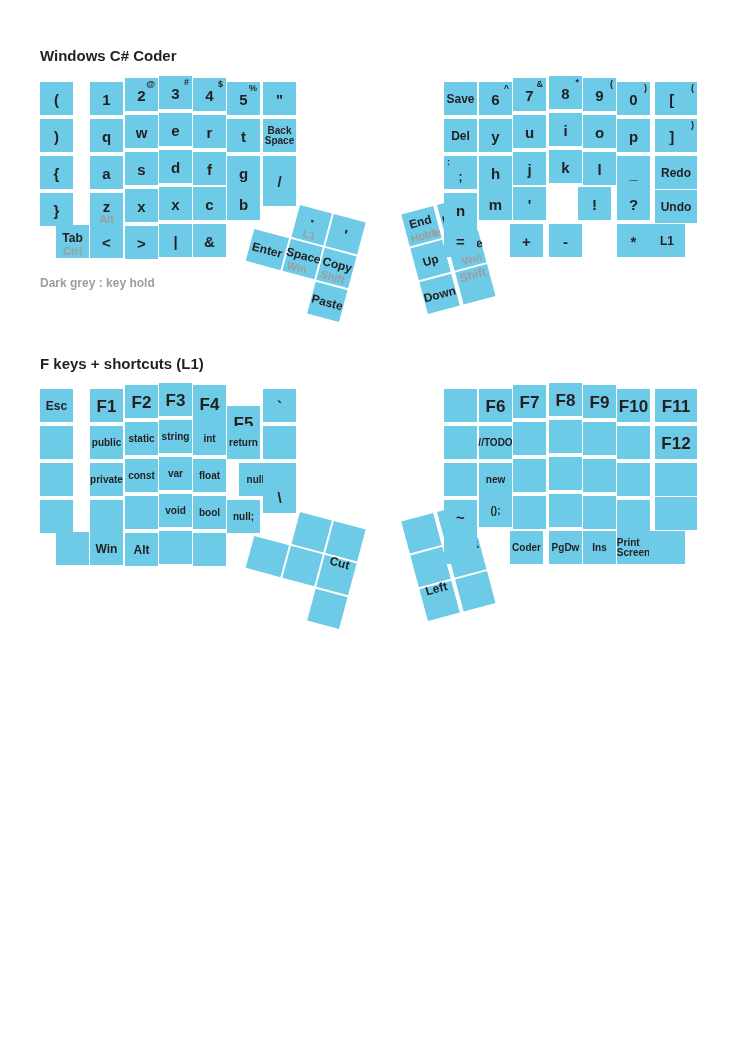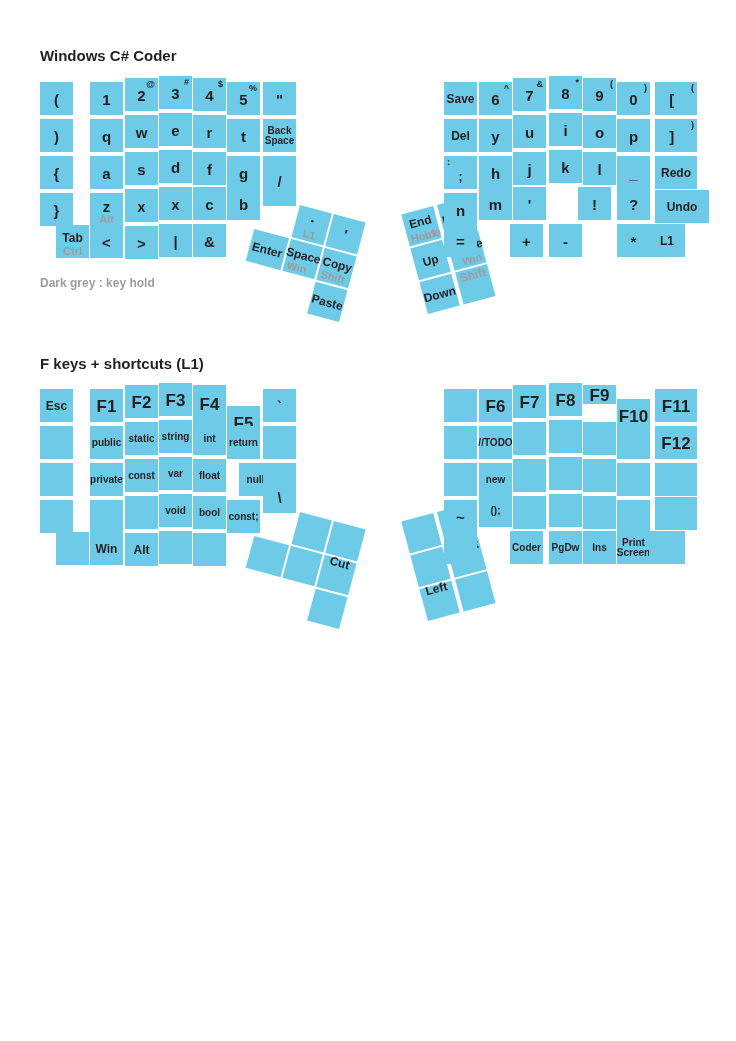--- a/index.html
+++ b/index.html
@@ -331,21 +331,21 @@
     <span class="lbl c" style="left:40%;">[</span>
     <span class="lbl tr">(</span>
   </div>
 <div class="key" style="left:655px;top:119px;width:42px;height:33px;">
     <span class="lbl c" style="left:40%;">]</span>
     <span class="lbl tr">)</span>
   </div>
 <div class="key" style="left:655px;top:156px;width:42px;height:33px;">
     <span class="lbl c sm">Redo</span>
   </div>
-<div class="key" style="left:655px;top:190px;width:54px;height:33px;">
+<div class="key" style="left:655px;top:190px;width:42px;height:33px;">
     <span class="lbl c sm">Undo</span>
   </div>
 <div class="key" style="left:649px;top:224px;width:36px;height:33px;">
     <span class="lbl c sm">L1</span>
   </div>
 
 <div class="note" style="left:40px;top:276px;">Dark grey : key hold</div>
 
 <div class="layer-title" style="left:40px;top:355px;">F keys + shortcuts (L1)</div>
 
@@ -432,21 +432,21 @@
 <div class="key" style="left:227px;top:406px;width:33px;height:33px;">
     <span class="lbl c big">F5</span>
   </div>
 <div class="key" style="left:227px;top:426px;width:33px;height:33px;">
     <span class="lbl c xs">return</span>
   </div>
 <div class="key" style="left:227px;top:463px;width:33px;height:33px;margin-left:12px;">
     <span class="lbl c xs">null</span>
   </div>
 <div class="key" style="left:227px;top:500px;width:33px;height:33px;">
-    <span class="lbl c xs">const;</span>
+    <span class="lbl c xs">null;</span>
   </div>
 
 <div class="key" style="left:263px;top:389px;width:33px;height:33px;">
     <span class="lbl c">`</span>
   </div>
 <div class="key" style="left:263px;top:426px;width:33px;height:33px;">
     <span class="lbl c xs"></span>
   </div>
 <div class="key" style="left:263px;top:463px;width:33px;height:50px;">
     <span class="lbl c" style="top:68%;">\</span>
@@ -548,50 +548,50 @@
 <div class="key" style="left:549px;top:457px;width:33px;height:33px;">
     <span class="lbl c xs"></span>
   </div>
 <div class="key" style="left:549px;top:494px;width:33px;height:33px;">
     <span class="lbl c xs"></span>
   </div>
 <div class="key" style="left:549px;top:531px;width:33px;height:33px;">
     <span class="lbl c xs">PgDw</span>
   </div>
 
-<div class="key" style="left:583px;top:385px;width:33px;height:19px;">
+<div class="key" style="left:583px;top:385px;width:33px;height:33px;">
     <span class="lbl c big">F9</span>
   </div>
 <div class="key" style="left:583px;top:422px;width:33px;height:33px;">
     <span class="lbl c xs"></span>
   </div>
 <div class="key" style="left:583px;top:459px;width:33px;height:33px;">
     <span class="lbl c xs"></span>
   </div>
 <div class="key" style="left:583px;top:496px;width:33px;height:33px;">
     <span class="lbl c xs"></span>
   </div>
 <div class="key" style="left:583px;top:531px;width:33px;height:33px;">
     <span class="lbl c xs">Ins</span>
   </div>
 
-<div class="key" style="left:617px;top:399px;width:33px;height:33px;">
+<div class="key" style="left:617px;top:389px;width:33px;height:33px;">
     <span class="lbl c big">F10</span>
   </div>
 <div class="key" style="left:617px;top:426px;width:33px;height:33px;">
     <span class="lbl c xs"></span>
   </div>
 <div class="key" style="left:617px;top:463px;width:33px;height:33px;">
     <span class="lbl c xs"></span>
   </div>
 <div class="key" style="left:617px;top:500px;width:33px;height:33px;">
     <span class="lbl c xs"></span>
   </div>
 <div class="key" style="left:617px;top:531px;width:33px;height:33px;">
-    <span class="lbl c xs" style="white-space:pre-line;text-align:center;">Print Screen</span>
+    <span class="lbl c xs" style="white-space:pre-line;text-align:left;">Print Screen</span>
   </div>
 
 <div class="key" style="left:655px;top:389px;width:42px;height:33px;">
     <span class="lbl c big">F11</span>
   </div>
 <div class="key" style="left:655px;top:426px;width:42px;height:33px;">
     <span class="lbl c big">F12</span>
   </div>
 <div class="key" style="left:655px;top:463px;width:42px;height:33px;">
     <span class="lbl c xs"></span>

